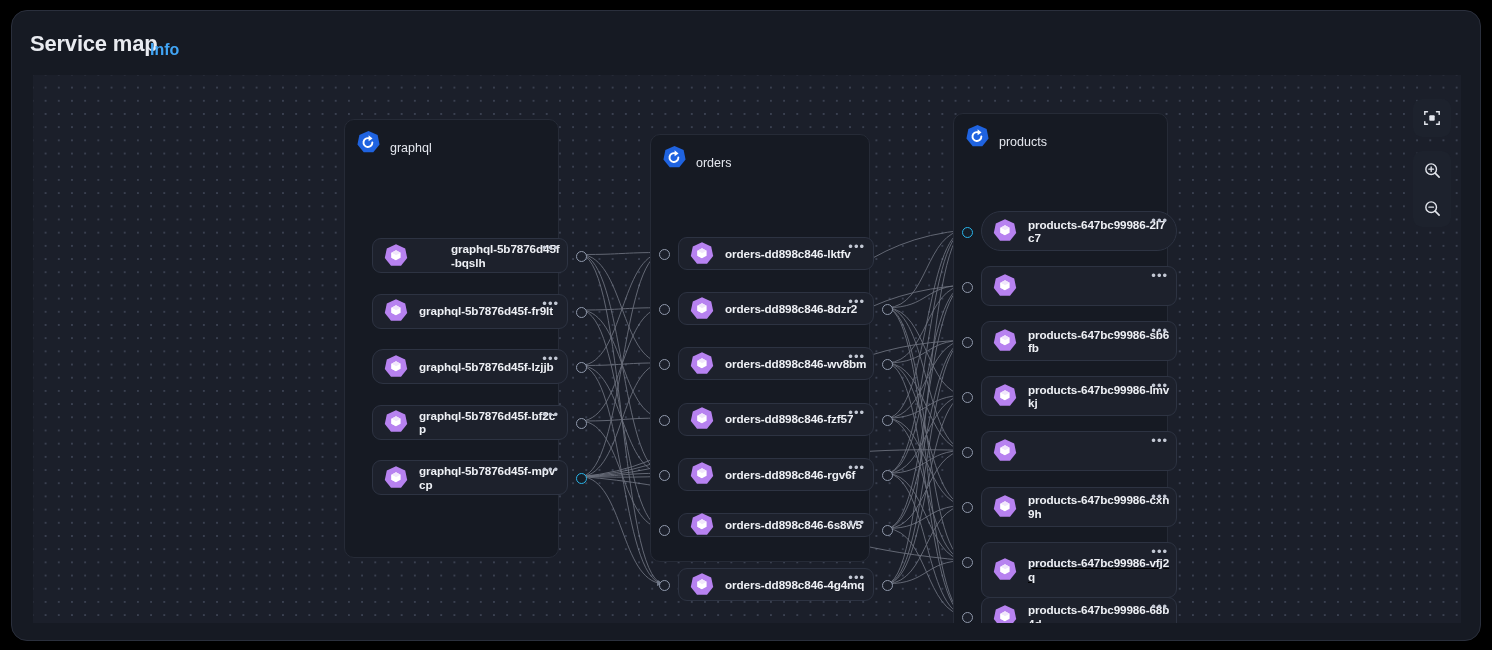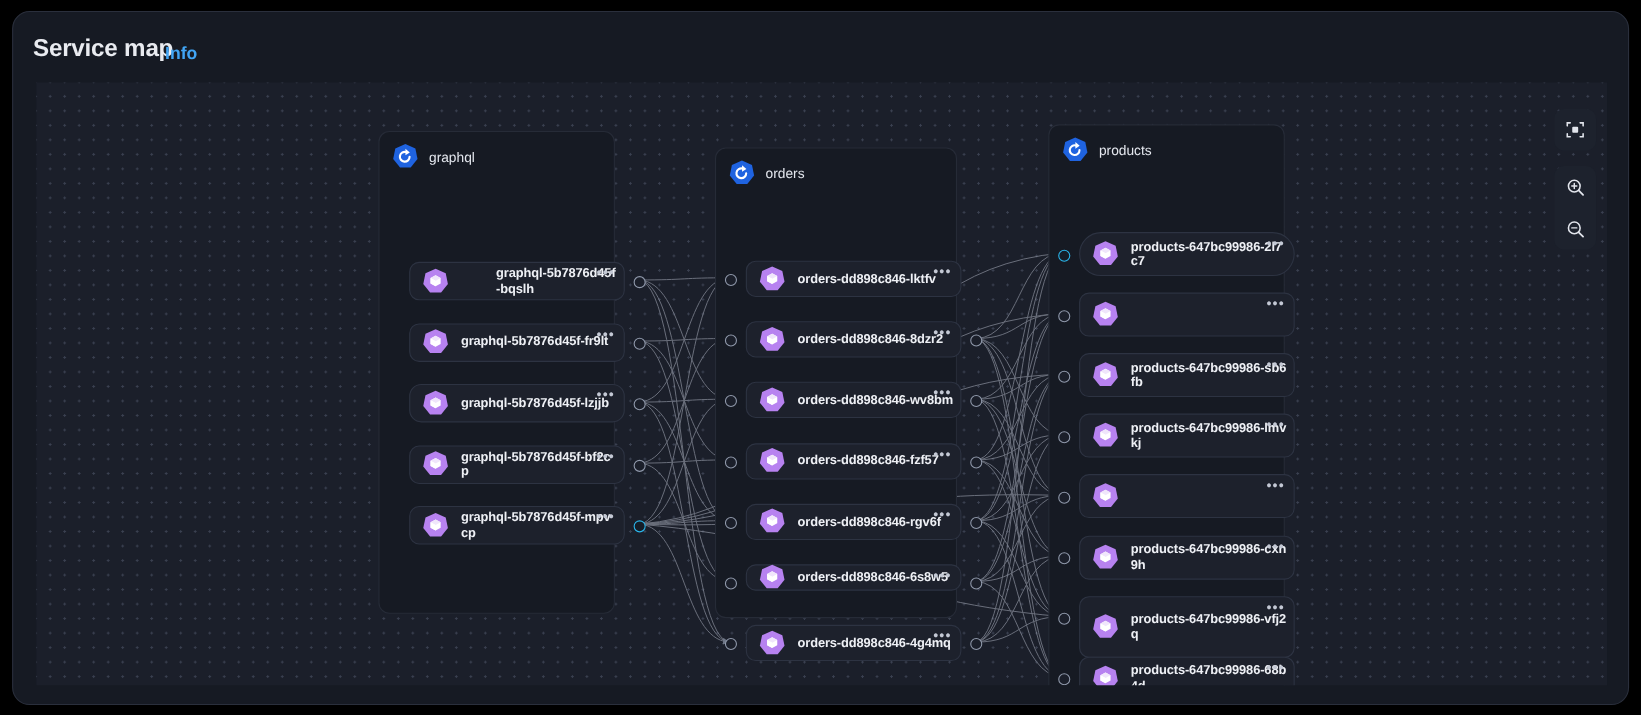--- a/index.html
+++ b/index.html
@@ -55,21 +55,21 @@
 
   
   .group {
     position: absolute;
     background: #161a23;
     border: 1px solid #262b37;
     border-radius: 10px;
   }
   .group-header {
     position: absolute; left: 11px; top: 10px;
-    display: flex; align-items: center; gap: 9px;
+    display: flex; align-items: flex-end; gap: 9px;
   }
   .group-title {
     font-size: 12.5px; color: #e4e7ee; font-weight: normal;
   }
 
   
   .hexicon {
     width: 25px; height: 25px;
     position: relative;
     flex: 0 0 auto;
@@ -478,21 +478,21 @@
       <polygon points="13,1.3 22.2,5.4 24.2,15.1 18,22.8 8,22.8 1.8,15.1 3.8,5.4" fill="#b782f0"></polygon>
       <path d="M13,7.3 L17.6,9.8 L17.6,14.7 L13,17.2 L8.4,14.7 L8.4,9.8 Z" fill="#ffffff"></path>
       <path d="M13,7.3 L17.6,9.8 L13,12.3 L8.4,9.8 Z" fill="#f0e6fb"></path>
       <path d="M13,12.3 L13,17.2 L8.4,14.7 L8.4,9.8 Z" fill="#ffffff"></path>
     </svg>
               </span>
               <span class="node-label">products-647bc99986-cxn9h</span>
               <span class="node-menu">•••</span>
               <span class="port left" style="top:14.5px"></span>
             </div>
-            <div class="node" style="left: 27px; top: 427.6px; width: 196px; height: 56px;">
+            <div class="node" style="left: 27px; top: 427.6px; width: 196px; height: 56px; text-decoration: underline;">
               <span class="hexicon">
     <svg width="26" height="26" viewBox="0 0 26 26">
       <polygon points="13,1.3 22.2,5.4 24.2,15.1 18,22.8 8,22.8 1.8,15.1 3.8,5.4" fill="#b782f0"></polygon>
       <path d="M13,7.3 L17.6,9.8 L17.6,14.7 L13,17.2 L8.4,14.7 L8.4,9.8 Z" fill="#ffffff"></path>
       <path d="M13,7.3 L17.6,9.8 L13,12.3 L8.4,9.8 Z" fill="#f0e6fb"></path>
       <path d="M13,12.3 L13,17.2 L8.4,14.7 L8.4,9.8 Z" fill="#ffffff"></path>
     </svg>
               </span>
               <span class="node-label">products-647bc99986-vfj2q</span>
               <span class="node-menu">•••</span>

